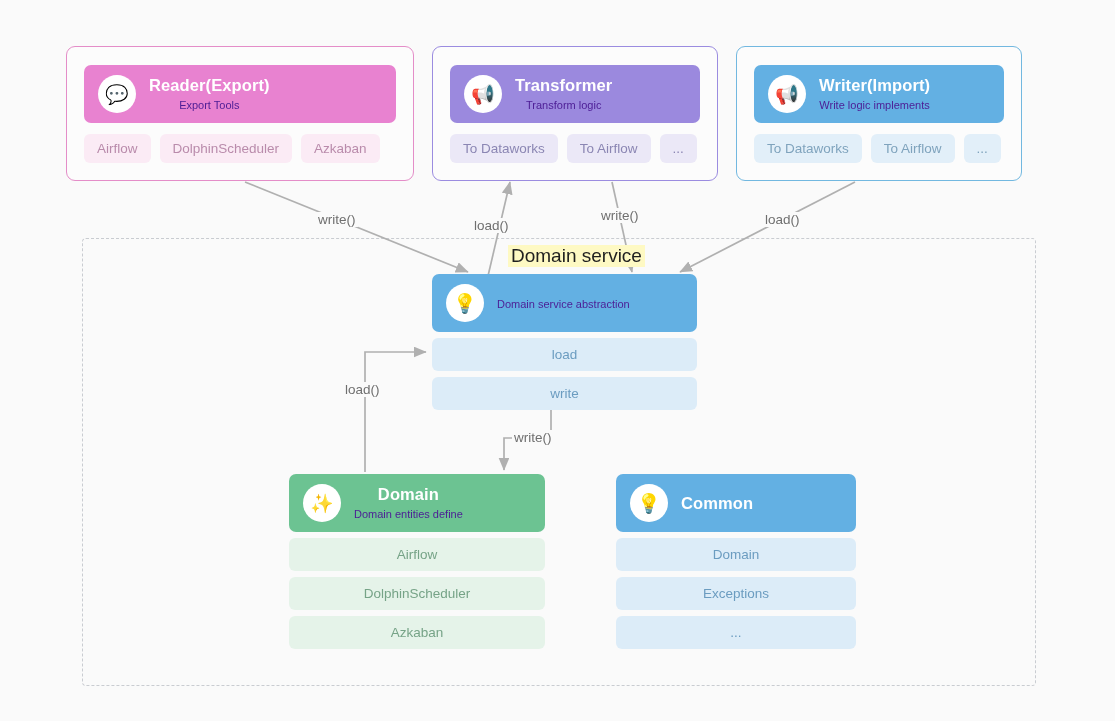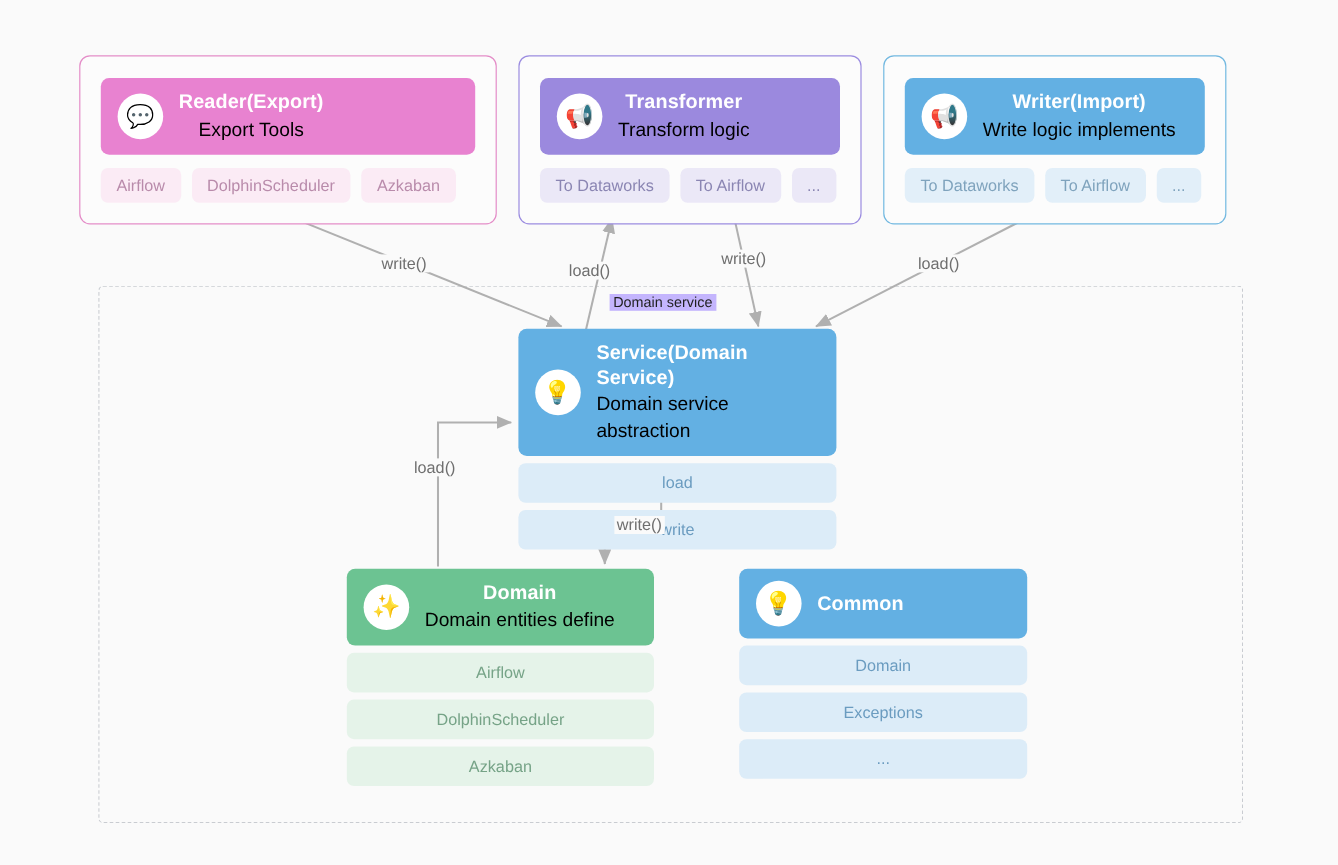--- a/index.html
+++ b/index.html
@@ -18,23 +18,23 @@
   .domain-box {
     position: absolute;
     left: 82px; top: 238px; width: 954px; height: 448px;
     border: 1.5px dashed #c9ccd1;
     border-radius: 4px;
     z-index: 0;
   }
   .domain-box-label {
     position: absolute;
     left: 508px; top: 245px;
-    font-size: 12px; color: #1f1f1f;
+    font-size: 19px; color: #1f1f1f;
     z-index: 3;
-    background: #c4b5fd;
+    background: #fef9c3;
     padding: 0 3px;
     white-space: nowrap;
   }
 
   
   .group {
     position: absolute;
     border-radius: 9px;
     background: #fcfcfc;
     padding: 18px 17px 17px 17px;
@@ -63,21 +63,21 @@
     flex: 0 0 38px;
     margin-right: 13px;
     font-size: 19px; line-height: 1;
   }
   .hdr-text { display: flex; flex-direction: column; justify-content: center; align-items: center; }
   .hdr-title {
     font-size: 16.5px; font-weight: bold; color: #ffffff;
     letter-spacing: .1px; line-height: 1.25;
   }
   .hdr-sub {
-    font-size: 16px; color: #000000; line-height: 1.35; margin-top: 2px;
+    font-size: 11px; color: #4c1d95; line-height: 1.35; margin-top: 2px;
   }
   .hdr.single { align-items: center; }
 
   
   .chips { display: flex; gap: 9px; margin-top: 11px; }
   .chip {
     border-radius: 6px;
     font-size: 13.5px;
     padding: 7px 13px;
     text-align: center;
@@ -198,21 +198,20 @@
       <div class="chip blue">To Dataworks</div>
       <div class="chip blue">To Airflow</div>
       <div class="chip blue">...</div>
     </div>
   </div>
 
   <div id="card-service">
     <div class="hdr blue">
       <div class="avatar">💡</div>
       <div class="hdr-text">
-        <div class="hdr-title">Service(Domain Service)</div>
         <div class="hdr-sub">Domain service abstraction</div>
       </div>
     </div>
     <div class="rows">
       <div class="row blue">load</div>
       <div class="row blue">write</div>
     </div>
   </div>
 
   <div id="card-domain">

